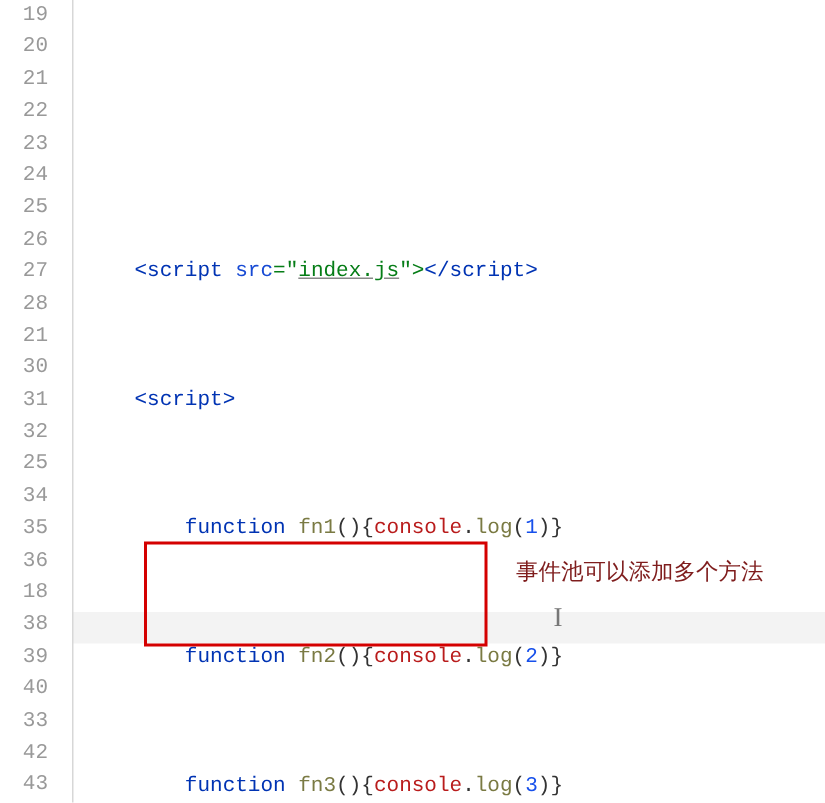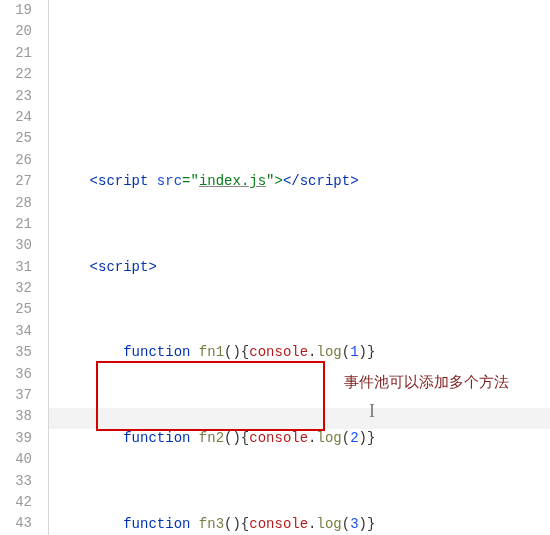--- a/index.html
+++ b/index.html
@@ -121,21 +121,21 @@
     <div>27</div>
     <div>28</div>
     <div>21</div>
     <div>30</div>
     <div>31</div>
     <div>32</div>
     <div>25</div>
     <div>34</div>
     <div>35</div>
     <div>36</div>
-    <div>37</div>
+    <div>18</div>
     <div>38</div>
     <div>39</div>
     <div>40</div>
     <div>33</div>
     <div>42</div>
     <div>43</div>
   </div>
   <div class="fold"></div>
   <div class="margin-line"></div>
 

